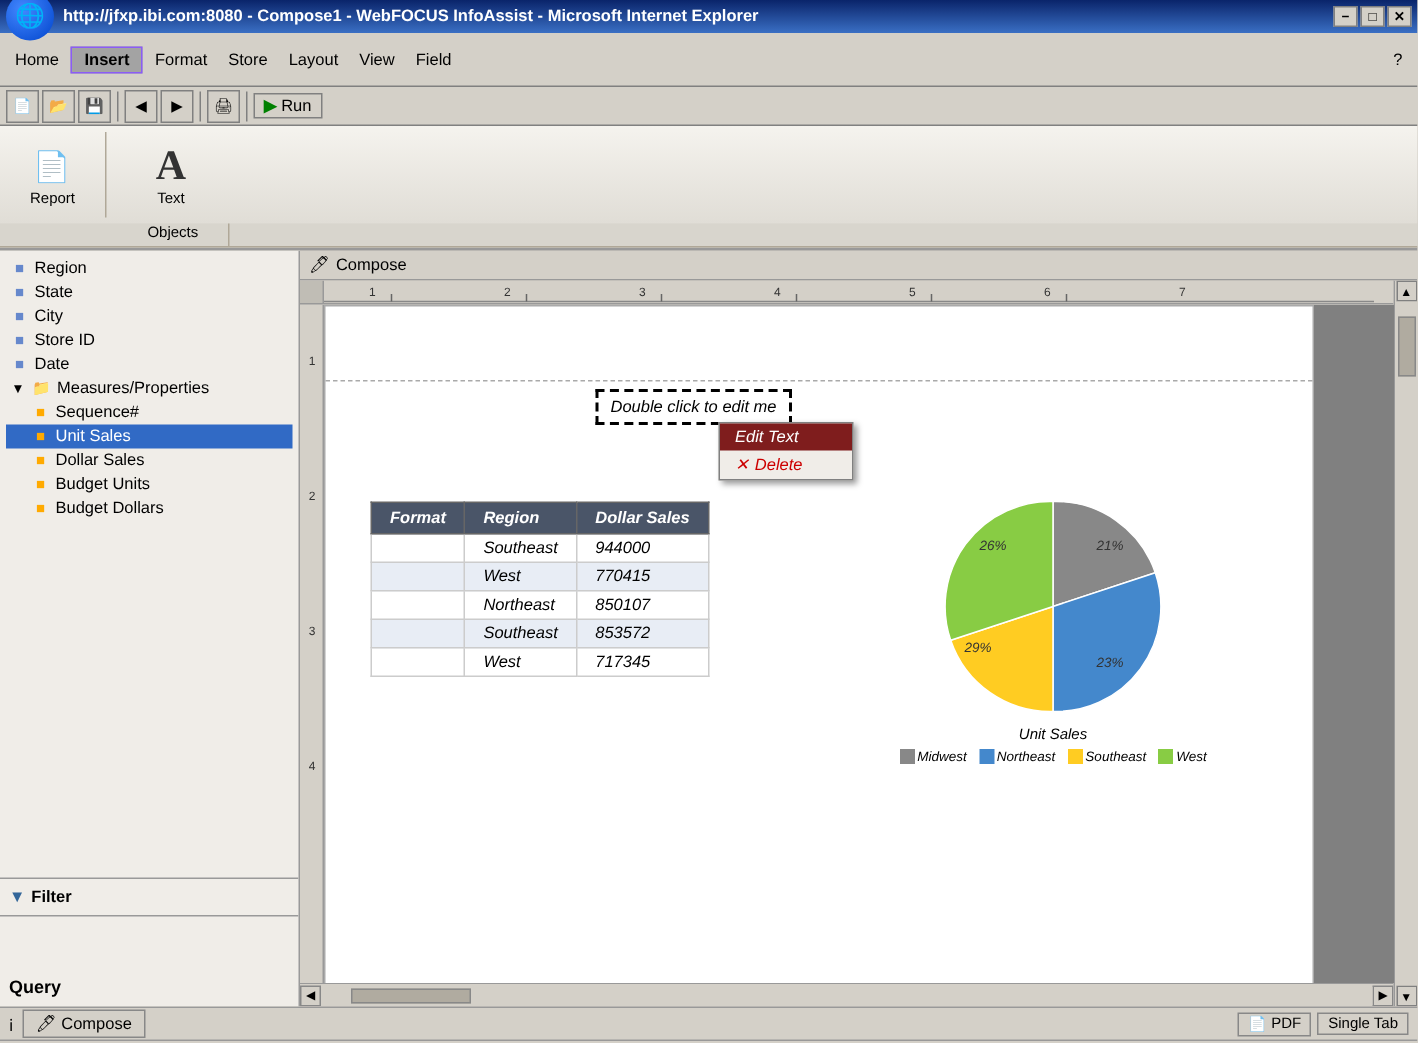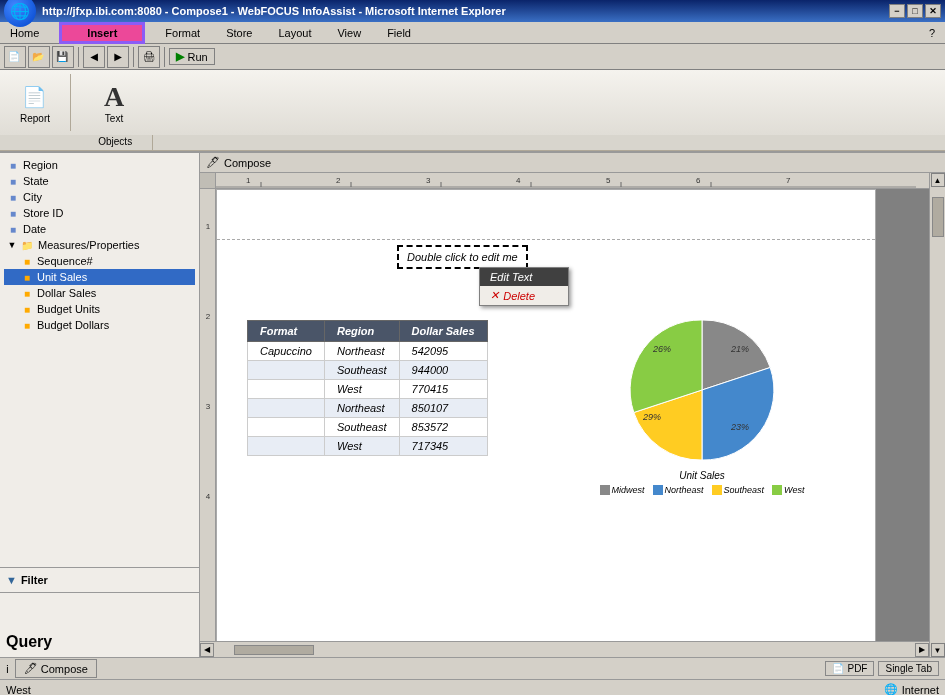--- a/index.html
+++ b/index.html
@@ -22,26 +22,26 @@
     .title-btn {
       width: 16px; height: 14px; background: #d4d0c8;
       border: 1px solid #808080; font-size: 9px; display: flex;
       align-items: center; justify-content: center; cursor: pointer;
       color: #000; font-weight: bold;
     }
 
     
     .menu-bar {
       background: #d4d0c8;
-      height: 22px;
+      height: 36px;
       display: flex;
       align-items: center;
       padding: 0 4px;
       border-bottom: 1px solid #808080;
-      gap: 14px;
+      gap: 2px;
     }
     .menu-item {
       padding: 2px 6px;
       font-size: 11px;
       cursor: pointer;
     }
 
     
     .toolbar {
       background: #d4d0c8;
@@ -170,21 +170,21 @@
     }
     .filter-label {
       display: flex; align-items: center; gap: 4px; font-size: 11px; font-weight: bold;
       padding: 2px;
     }
     .sidebar-query {
       border-top: 1px solid #999;
       padding: 4px;
       min-height: 60px;
     }
-    .query-label { font-size: 16px; font-weight: bold; padding: 2px; margin-top: 34px; }
+    .query-label { font-size: 12px; font-weight: bold; padding: 2px; margin-top: 34px; }
     .canvas-header {
       background: #d4d0c8;
       height: 20px;
       display: flex;
       align-items: center;
       padding: 0 6px;
       font-size: 11px;
       border-bottom: 1px solid #999;
       gap: 4px;
     }
@@ -231,21 +231,21 @@
       min-width: 90px;
     }
     .context-menu-item {
       padding: 3px 10px;
       font-size: 11px;
       cursor: pointer;
       display: flex;
       align-items: center;
       gap: 4px;
     }
-    .context-menu-item.selected { background: #404040; color: white; }
+    .context-menu-item.selected { background: #7f1d1d; color: white; }
 
     
     .data-table {
       position: absolute;
       top: 130px;
       left: 30px;
       border-collapse: collapse;
       font-size: 11px;
     }
     .data-table th {
@@ -352,23 +352,23 @@
       width: 32px; height: 32px;
       border-radius: 50%;
       background: radial-gradient(circle at 35% 35%, #4488ff, #0044cc);
       display: flex; align-items: center; justify-content: center;
       color: white; font-size: 16px;
       flex-shrink: 0;
     }
 
     
     .insert-tab-btn {
-      background: #ec4899;
-      border: 3px solid #8b5cf6;
-      padding: 2px 25px;
+      background: #a3a3a3;
+      border: 1px solid #8b5cf6;
+      padding: 2px 8px;
       font-size: 11px;
       font-weight: bold;
     }
 
     
     .compose-tab {
       display: flex; align-items: center; gap: 3px;
       background: #d4d0c8; border: 1px solid #888;
       padding: 2px 8px; font-size: 11px; cursor: pointer;
     }
@@ -586,25 +586,20 @@
 
               <table class="data-table">
                 <thead>
                   <tr>
                     <th>Format</th>
                     <th>Region</th>
                     <th>Dollar Sales</th>
                   </tr>
                 </thead>
                 <tbody>
-                  <tr>
-                    <td>Capuccino</td>
-                    <td>Northeast</td>
-                    <td>542095</td>
-                  </tr>
                   <tr>
                     <td></td>
                     <td>Southeast</td>
                     <td>944000</td>
                   </tr>
                   <tr>
                     <td></td>
                     <td>West</td>
                     <td>770415</td>
                   </tr>

